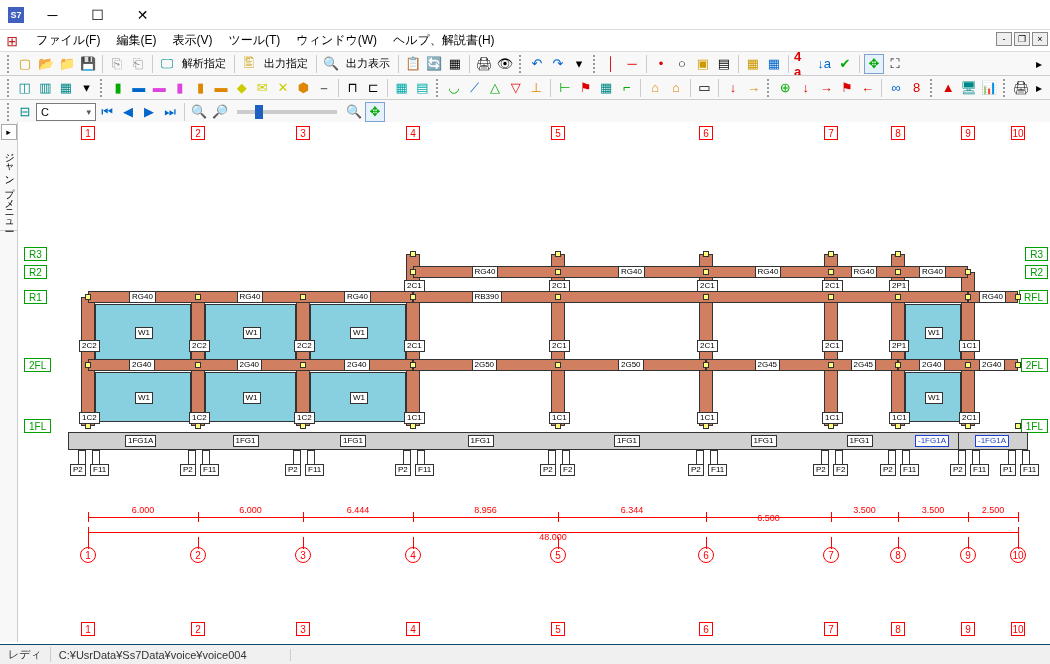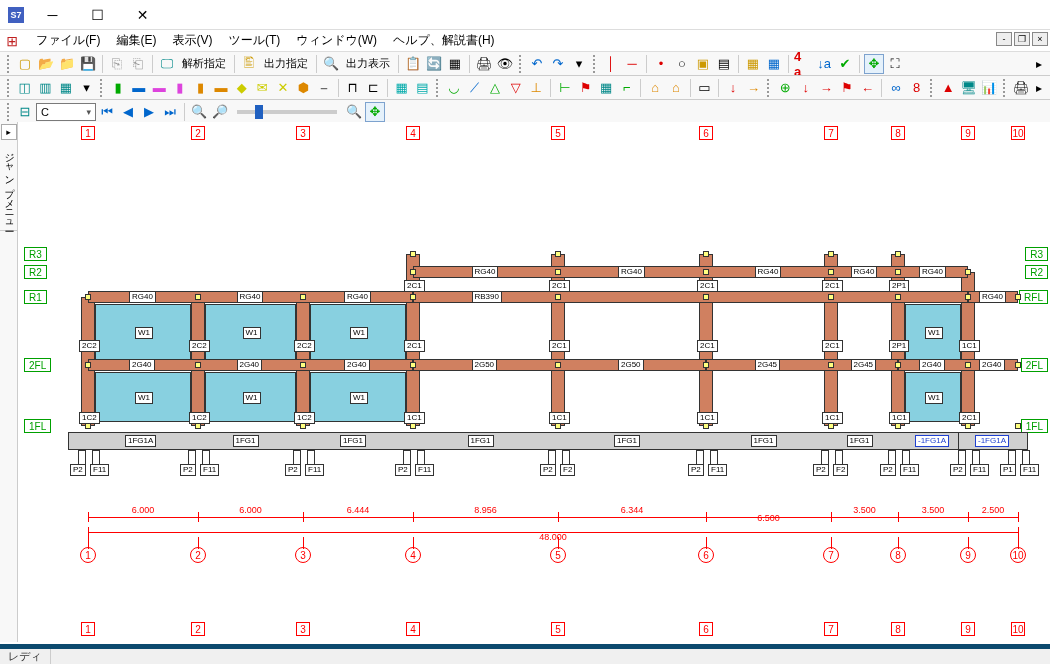--- a/index.html
+++ b/index.html
@@ -32,21 +32,21 @@
 
 
 .sidebar { position: absolute; left: 0; top: 122px; width: 18px; height: 520px; background: #f8f8f8; border-right: 1px solid #ccc; }
 .sidebar .vtab { writing-mode: vertical-rl; font-size: 10px; padding: 4px 2px; color: #000; border-bottom: 1px solid #ccc; }
 .sidebar .vbtn { width: 16px; height: 16px; border: 1px solid #aaa; margin: 2px auto; display: flex; align-items: center; justify-content: center; font-size: 9px; background: #fff; }
 
 
 .canvas { position: absolute; left: 18px; top: 122px; right: 0; bottom: 20px; background: #fff; overflow: hidden; }
 
 
-.statusbar { position: absolute; bottom: 0; left: 0; right: 0; height: 20px; background: #f0f0f0; border-top: 5px solid #0c4a6e; display: flex; align-items: center; font-size: 11px; color: #333; }
+.statusbar { position: absolute; bottom: 0; left: 0; right: 0; height: 20px; background: #f0f0f0; border-top: 1px solid #0c4a6e; display: flex; align-items: center; font-size: 11px; color: #333; }
 .statusbar .cell { padding: 0 8px; border-right: 1px solid #ccc; }
 .statusbar .cell.center { flex: 1; text-align: center; }
 .statusbar .cell.right { min-width: 240px; text-align: left; }
 
 
 .grid-num { position: absolute; width: 14px; height: 14px; border: 1px solid #ff0000; color: #ff0000; font-size: 10px; display: flex; align-items: center; justify-content: center; background: #fff; }
 .level-lbl { position: absolute; height: 14px; padding: 0 4px; border: 1px solid #00a000; color: #00a000; font-size: 10px; display: flex; align-items: center; background: #fff; }
 .beam { position: absolute; background: #d08060; border: 1px solid #333; }
 .beam-v { width: 14px; }
 .beam-h { height: 12px; }
@@ -462,13 +462,14 @@
     <div class="circ-num" style="left: 880px; top: 425px;">8</div>
     <div class="dim-tick" style="left: 880px; top: 415px; height: 12px;"></div>
     <div class="circ-num" style="left: 950px; top: 425px;">9</div>
     <div class="dim-tick" style="left: 950px; top: 415px; height: 12px;"></div>
     <div class="circ-num" style="left: 1000px; top: 425px;">10</div>
     <div class="dim-tick" style="left: 1000px; top: 415px; height: 12px;"></div>
   </div>
 
 <div class="statusbar">
   <div class="cell">レディ</div>
+  <div class="cell right">C:¥UsrData¥Ss7Data¥voice¥voice004</div>
 </div>
 
 </body></html>

